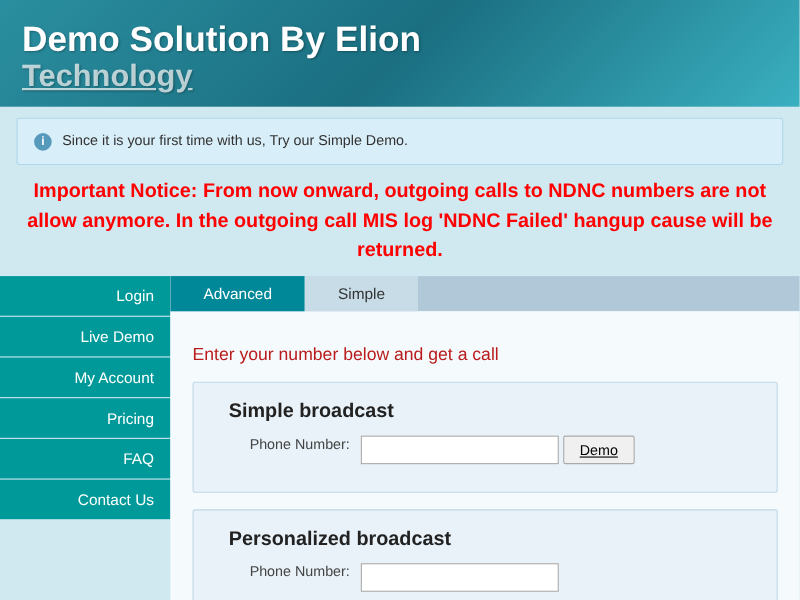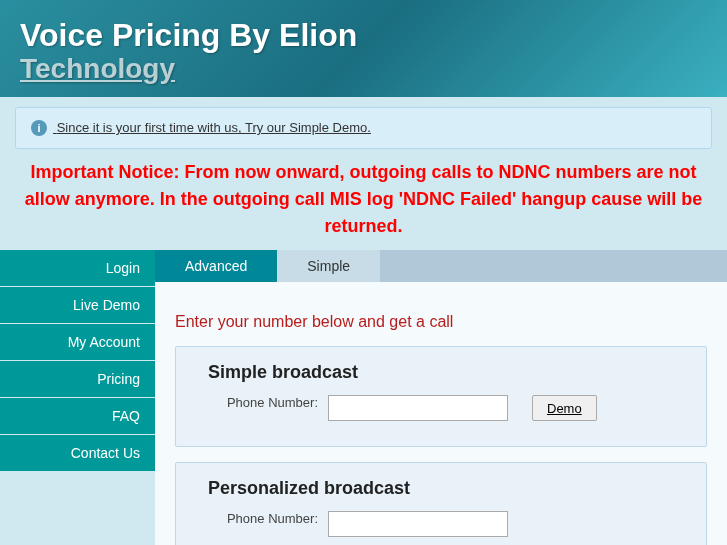--- a/index.html
+++ b/index.html
@@ -28,21 +28,20 @@
 
     
     .info-bar {
       background: #d8eef8;
       border: 1px solid #b0d8ec;
       margin: 10px 15px;
       padding: 12px 15px;
       border-radius: 3px;
       color: #333;
       font-size: 13px;
-      text-decoration: underline;
     }
     .info-bar .info-icon {
       display: inline-block;
       background: #5599bb;
       color: white;
       border-radius: 50%;
       width: 16px;
       height: 16px;
       text-align: center;
       line-height: 16px;
@@ -148,35 +147,35 @@
     }
     .form-input {
       width: 180px;
       height: 26px;
       border: 1px solid #aaa;
       padding: 3px 6px;
       font-size: 13px;
       background: white;
     }
     .demo-btn {
-      margin-left: 24px;
+      margin-left: 4px;
       padding: 4px 14px;
       background: #f0f0f0;
       border: 1px solid #aaa;
       cursor: pointer;
       font-size: 13px;
       border-radius: 2px;
       text-decoration: underline;
     }
   </style>
 </head>
 <body>
 
 <div class="header">
-  <h1>Voice Pricing By Elion</h1>
+  <h1>Demo Solution By Elion</h1>
   <h2>Technology</h2>
 </div>
 
 <div class="info-bar">
   <span class="info-icon">i</span>
   <span>Since it is your first time with us, Try our Simple Demo.</span>
 </div>
 
 <div class="notice">Important Notice: From now onward, outgoing calls to NDNC numbers are not allow anymore. In the outgoing call MIS log 'NDNC Failed' hangup cause will be returned.</div>
 

